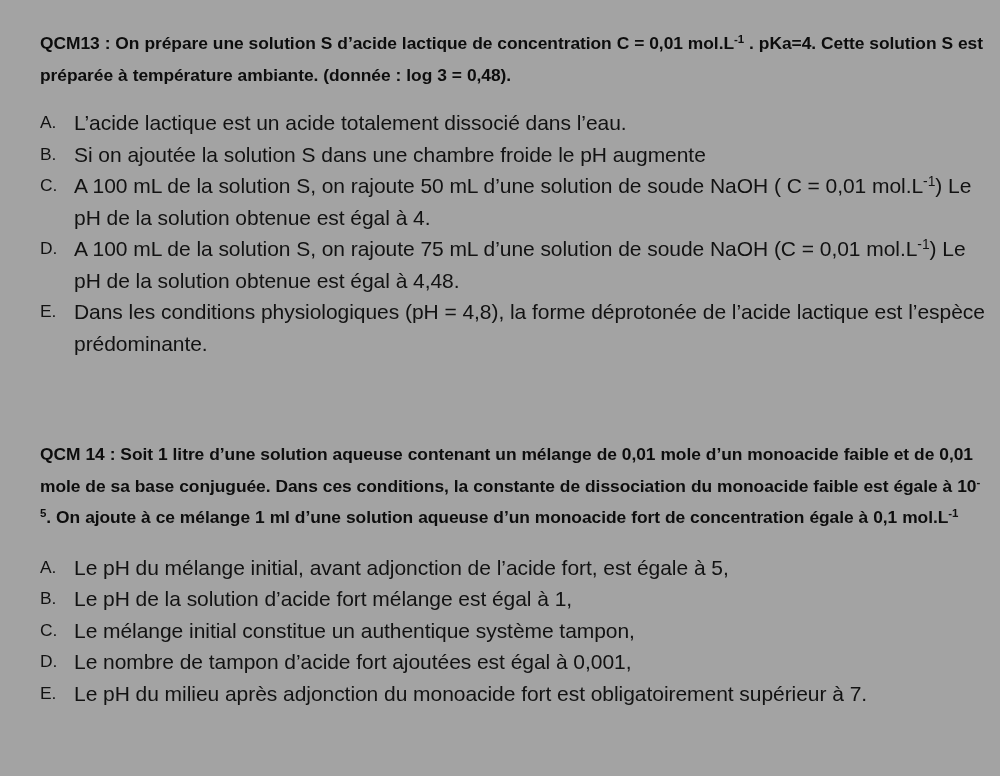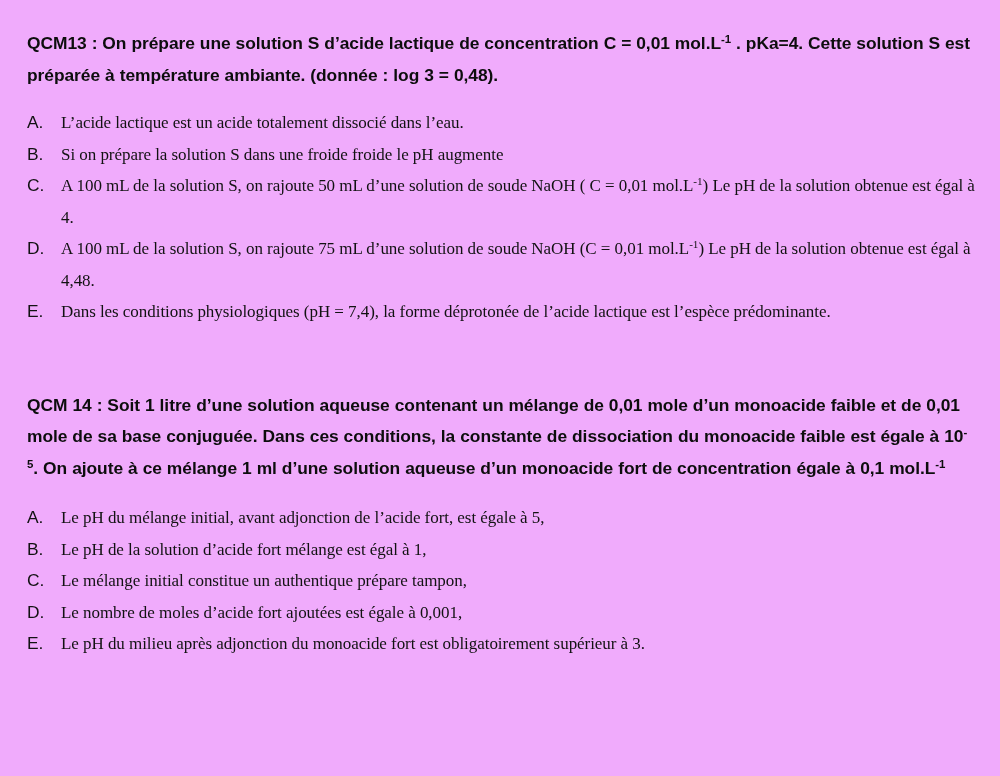--- a/index.html
+++ b/index.html
@@ -12,23 +12,23 @@
     height: 776px;
     font-family: "Liberation Sans", sans-serif;
     color: #0d0d0d;
     -webkit-font-smoothing: antialiased;
     overflow: hidden;
   }
   .page {
     position: relative;
     width: 1000px;
     height: 776px;
-    background: #f0abfc;
+    background: #a3a3a3;
     box-sizing: border-box;
-    padding: 28px 10px 0 27px;
+    padding: 28px 10px 0 40px;
   }
 
   .qcm-block { width: 950px; }
 
   .qcm-stem {
     font-weight: bold;
     font-size: 17.4px;
     line-height: 31.5px;
     letter-spacing: -0.05px;
     word-spacing: 0.2px;
@@ -52,90 +52,89 @@
   }
   .option-marker {
     flex: 0 0 auto;
     width: 34px;
     text-align: left;
     font-size: 17.4px;
     line-height: 31.5px;
   }
   .option-text {
     flex: 1 1 auto;
-    font-size: 17px;
+    font-size: 21px;
     line-height: 31.5px;
-    font-family: Liberation Serif, serif;
   }
 
   
   sup {
     font-size: 0.66em;
     line-height: 0;
     vertical-align: 0.52em;
     font-weight: inherit;
   }
 
   #block-13 { margin-top: 0px; }
   #list-13 { margin-top: 16px; }
-  #block-14 { margin-top: 62px; }
+  #block-14 { margin-top: 80px; }
   #list-14 { margin-top: 18px; }
 </style>
 </head>
 <body style="background: rgb(255, 255, 255); color: rgb(13, 13, 13);">
 
 <div class="page">
 
   <section class="qcm-block" id="block-13">
     <p class="qcm-stem">QCM13 : On prépare une solution S d’acide lactique de concentration C =  0,01 mol.L<sup>-1</sup> . pKa=4. Cette solution S est préparée à température ambiante.  (donnée : log 3 = 0,48).</p>
 
     <ul class="options" id="list-13">
       <li class="option">
         <span class="option-marker">A.</span>
         <span class="option-text">L’acide lactique est un acide totalement dissocié dans l’eau.</span>
       </li>
       <li class="option">
         <span class="option-marker">B.</span>
-        <span class="option-text">Si on prépare la solution S dans une froide froide le pH augmente</span>
+        <span class="option-text">Si on ajoutée la solution S dans une chambre froide le pH augmente</span>
       </li>
       <li class="option">
         <span class="option-marker">C.</span>
         <span class="option-text">A 100 mL de la solution S, on rajoute 50 mL d’une solution de soude NaOH ( C =  0,01 mol.L<sup>-1</sup>) Le pH de la solution obtenue est égal à 4.</span>
       </li>
       <li class="option">
         <span class="option-marker">D.</span>
         <span class="option-text">A 100 mL de la solution S, on rajoute 75 mL d’une solution de soude NaOH (C =  0,01 mol.L<sup>-1</sup>) Le pH de la solution obtenue est égal à 4,48.</span>
       </li>
       <li class="option">
         <span class="option-marker">E.</span>
-        <span class="option-text">Dans les conditions physiologiques (pH = 7,4), la forme déprotonée de l’acide lactique est l’espèce prédominante.</span>
+        <span class="option-text">Dans les conditions physiologiques (pH = 4,8), la forme déprotonée de l’acide lactique est l’espèce prédominante.</span>
       </li>
     </ul>
   </section>
 
   <section class="qcm-block" id="block-14">
     <p class="qcm-stem">QCM 14 : Soit 1 litre d’une solution aqueuse contenant un mélange de 0,01 mole d’un monoacide faible et de 0,01 mole de sa base conjuguée. Dans ces conditions, la constante de dissociation du monoacide faible est égale à 10<sup>-5</sup>. On ajoute à ce mélange 1 ml d’une solution aqueuse d’un monoacide fort de concentration égale à 0,1 mol.L<sup>-1</sup></p>
 
     <ul class="options" id="list-14">
       <li class="option">
         <span class="option-marker">A.</span>
         <span class="option-text">Le pH du mélange initial, avant adjonction de l’acide fort, est égale à 5,</span>
       </li>
       <li class="option">
         <span class="option-marker">B.</span>
         <span class="option-text">Le pH de la solution d’acide fort mélange est égal à 1,</span>
       </li>
       <li class="option">
         <span class="option-marker">C.</span>
-        <span class="option-text">Le mélange initial constitue un authentique prépare tampon,</span>
+        <span class="option-text">Le mélange initial constitue un authentique système tampon,</span>
       </li>
       <li class="option">
         <span class="option-marker">D.</span>
-        <span class="option-text">Le nombre de moles d’acide fort ajoutées est égale à 0,001,</span>
+        <span class="option-text">Le nombre de tampon d’acide fort ajoutées est égal à 0,001,</span>
       </li>
       <li class="option">
         <span class="option-marker">E.</span>
-        <span class="option-text">Le pH du milieu après adjonction du monoacide fort est obligatoirement supérieur à 3.</span>
+        <span class="option-text">Le pH du milieu après adjonction du monoacide fort est obligatoirement supérieur à 7.</span>
       </li>
     </ul>
   </section>
 
 </div>
 
 </body></html>

